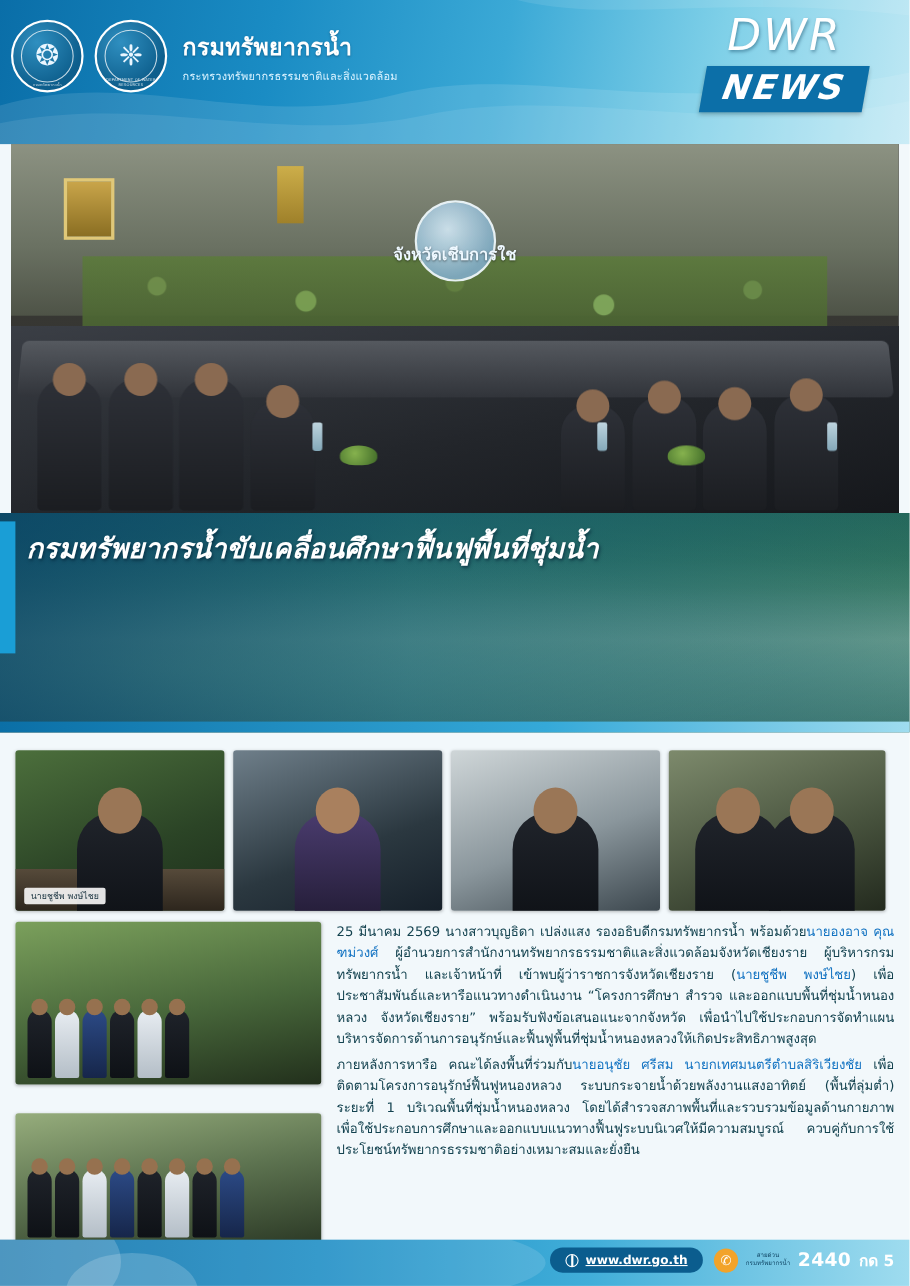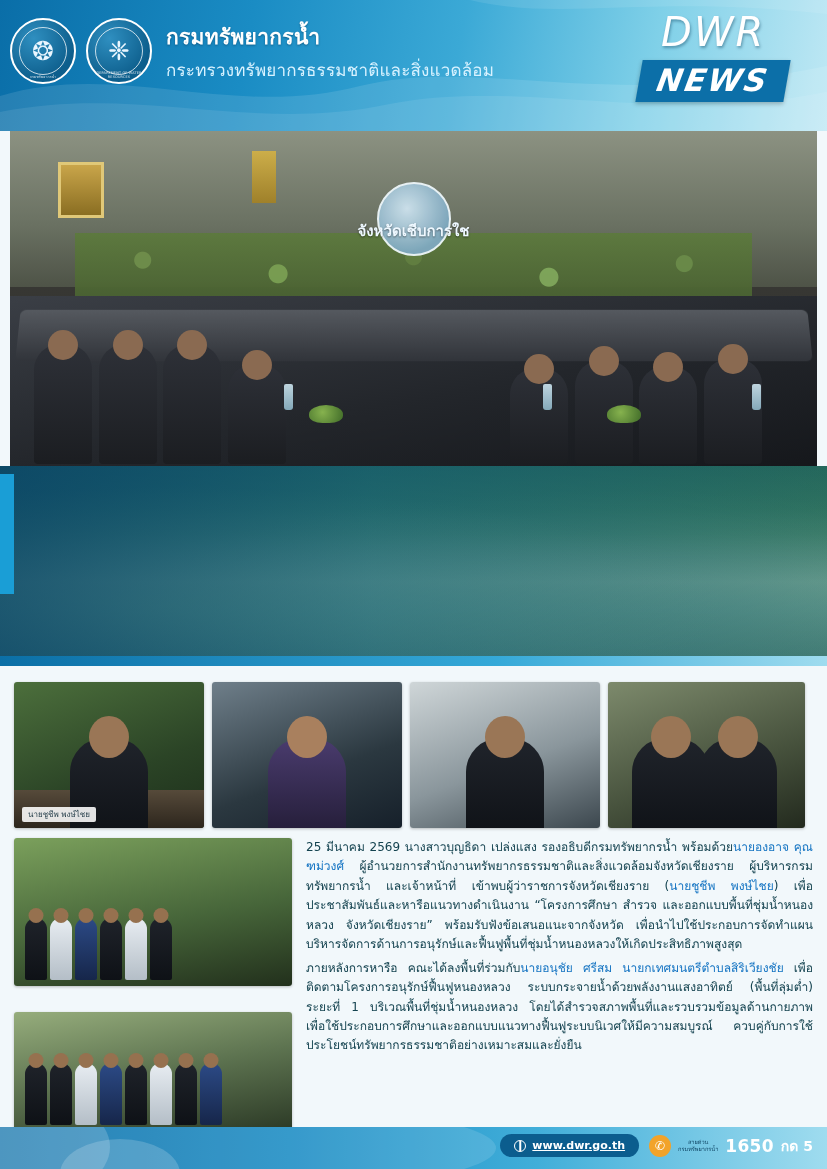--- a/index.html
+++ b/index.html
@@ -77,21 +77,21 @@
   .org-text { padding-left: 4px; }
   .org-name {
     color: #ffffff;
     font-size: 21px;
     font-weight: bold;
     letter-spacing: .3px;
     text-shadow: 0 1px 2px rgba(0,40,70,.45);
   }
   .org-ministry {
     color: #d8f2ff;
-    font-size: 17px;
+    font-size: 10px;
     margin-top: 3px;
     letter-spacing: .2px;
   }
   .brand-block {
     position: absolute;
     right: 40px; top: 12px;
     text-align: center;
   }
   .brand-dwr {
     color: #ffffff;
@@ -553,20 +553,21 @@
       <div class="hero-plant" style="left:37%;"></div>
       <div class="hero-plant" style="left:74%;"></div>
     </div>
   </div>
 
   <div class="title-band">
     <div class="title-photo"></div>
     <div class="title-overlay"></div>
     <div class="title-ribbon-left"></div>
     <div class="title-inner">
+      <div class="title-line1">กรมทรัพยากรน้ำขับเคลื่อนศึกษาฟื้นฟูพื้นที่ชุ่มน้ำ</div>
     </div>
     <div class="title-ribbon-bottom"></div>
   </div>
 
   <div class="strip">
     <div class="thumb t1">
       <div class="thumb-deskpanel"></div>
       <div class="thumb-person">
           <div class="head"></div>
         </div>
@@ -637,19 +638,19 @@
       <a class="site-pill" href="#">
         <span class="globe"></span>
         <span>www.dwr.go.th</span>
       </a>
       <div class="hotline">
         <span class="phone-circle">✆</span>
         <span class="hotline-sub">
           <span>สายด่วน</span><br>
           <span>กรมทรัพยากรน้ำ</span>
         </span>
-        <span class="hotline-num">1650</span>
+        <span class="hotline-num">2440</span>
         <span class="hotline-ext">กด 5</span>
       </div>
     </div>
   </div>
 
 </div>
 
 </body></html>

